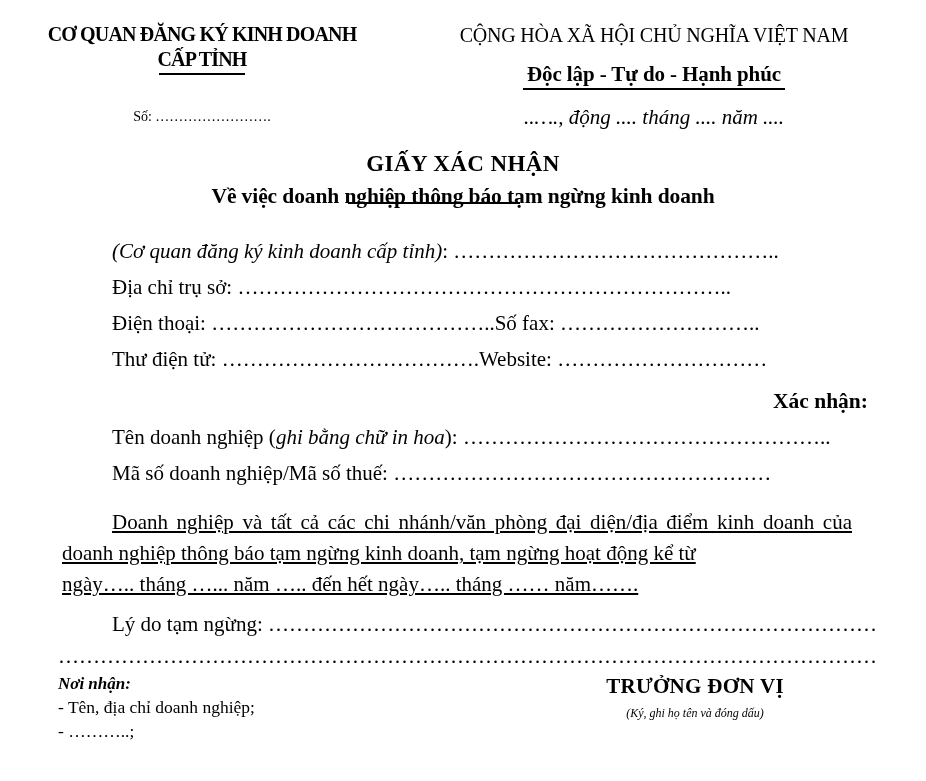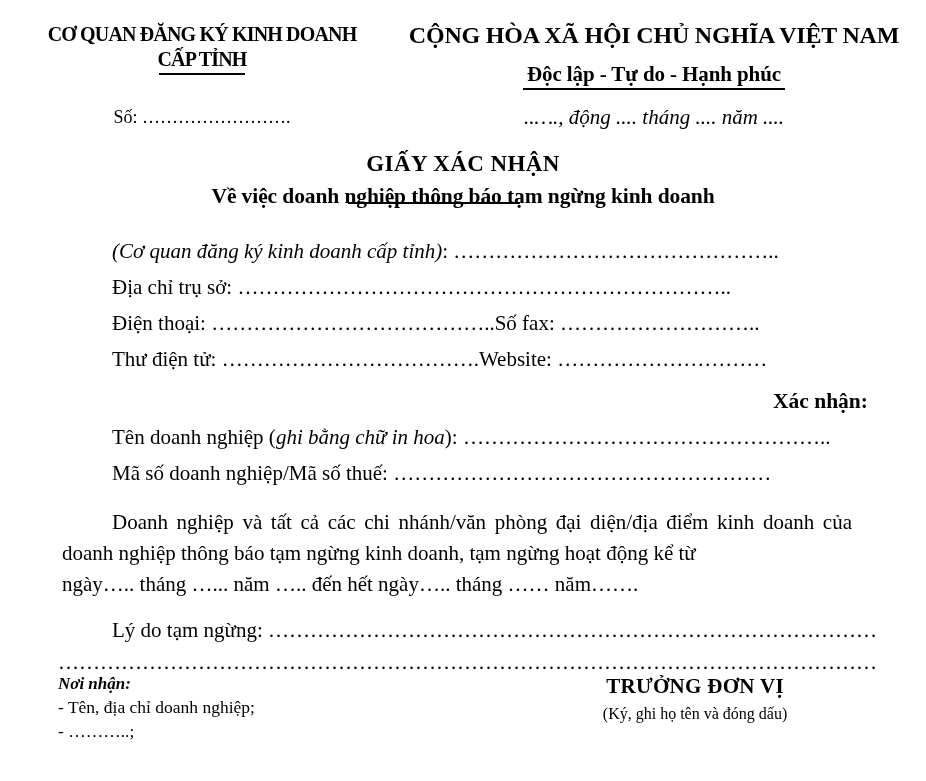--- a/index.html
+++ b/index.html
@@ -59,22 +59,22 @@
     display: block;
   }
   .rule-short {
     width: 86px;
     height: 2px;
     background: #000;
     margin: 1px auto 0 auto;
   }
 
   .nation-title {
-    font-weight: bold;
-    font-size: 24px;
+    font-weight: normal;
+    font-size: 20px;
     line-height: 26px;
     letter-spacing: -0.2px;
     white-space: nowrap;
   }
   .motto {
     font-weight: bold;
     font-size: 21px;
     line-height: 25px;
     letter-spacing: -0.1px;
     white-space: nowrap;
@@ -89,21 +89,21 @@
 
   
   .numdate {
     display: flex;
     flex-direction: row;
     margin-top: 14px;
   }
   .num-cell {
     width: 404px;
     text-align: center;
-    font-size: 18px;
+    font-size: 14px;
     line-height: 26px;
     white-space: nowrap;
   }
   .date-cell {
     width: 500px;
     text-align: center;
     font-style: italic;
     font-size: 21px;
     line-height: 26px;
     white-space: nowrap;
@@ -166,25 +166,26 @@
   
   .para {
     margin-top: 16px;
     padding-left: 62px;
     padding-right: 74px;
     font-size: 21px;
     line-height: 31px;
     text-align: justify;
     text-indent: 50px;
     hyphens: none;
+    text-decoration: underline;
   }
   .para .lastline { display: block; }
 
   .reason {
-    margin-top: 14px;
+    margin-top: 8px;
     padding-left: 112px;
     padding-right: 36px;
     font-size: 21px;
     line-height: 33px;
     white-space: nowrap;
     overflow: hidden;
   }
   .reason-cont {
     padding-left: 58px;
     padding-right: 58px;
@@ -227,21 +228,22 @@
     white-space: nowrap;
   }
   .signer-title {
     font-weight: bold;
     font-size: 21px;
     line-height: 28px;
     letter-spacing: 0.3px;
     white-space: nowrap;
   }
   .signer-note {
-    font-size: 16px;
+    font-style: italic;
+    font-size: 12px;
     line-height: 27px;
     white-space: nowrap;
   }
 </style>
 </head>
 <body>
 
 <div class="page">
 
   <div class="header">

